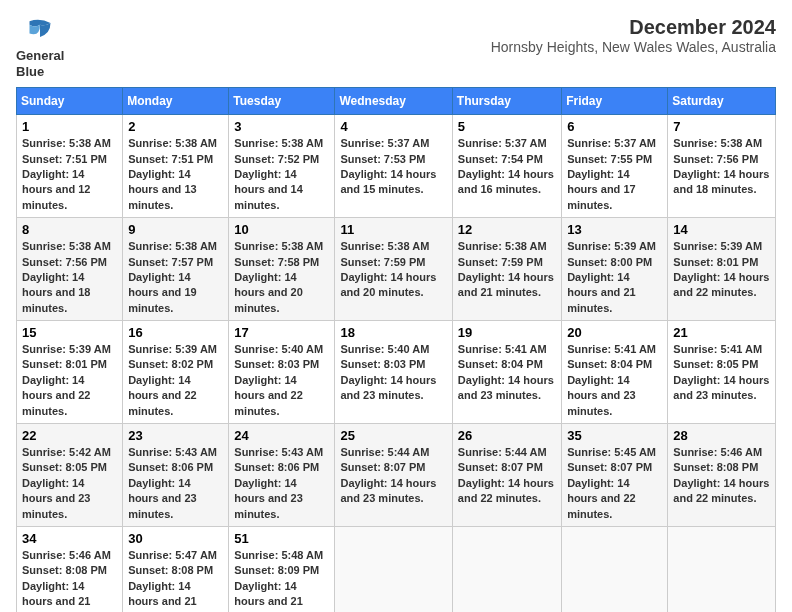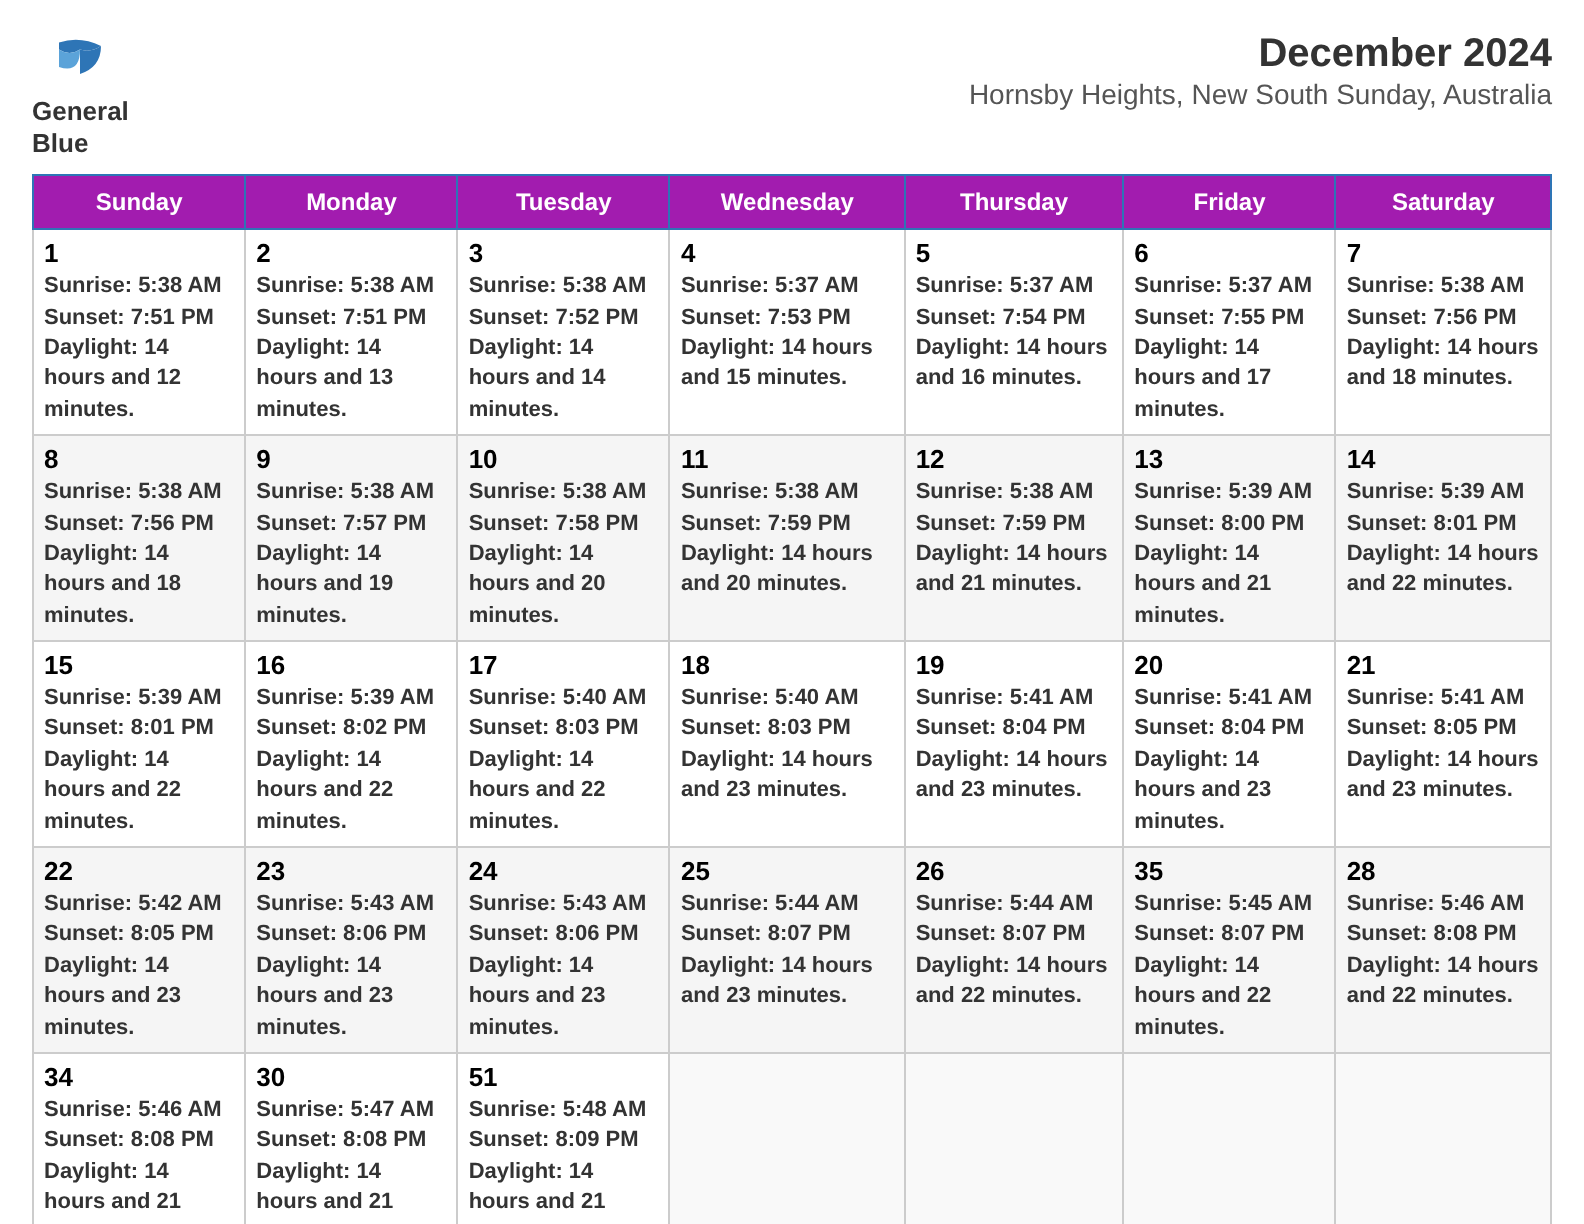--- a/index.html
+++ b/index.html
@@ -43,24 +43,24 @@
     .location-subtitle {
       font-size: 14px;
       color: #555;
     }
     .calendar-table {
       width: 100%;
       border-collapse: collapse;
       font-size: 10px;
     }
     .calendar-table th {
-      background-color: #a21caf;
+      background-color: #3b82f6;
       color: #fff;
       padding: 6px 4px;
-      text-align: center;
+      text-align: left;
       font-size: 12px;
       font-weight: bold;
       border: 1px solid #2E75B6;
     }
     .calendar-table td {
       border: 1px solid #ccc;
       padding: 4px 5px;
       vertical-align: top;
       min-height: 70px;
       background: #fff;
@@ -95,21 +95,21 @@
       <path d="M16 10 Q22 12 28 8 Q28 20 16 24 Z" fill="#2E75B6"></path>
       <path d="M4 10 Q10 14 16 10 Q16 24 4 20 Z" fill="#5BA3D9"></path>
     </svg>
     <div class="logo-text">
       <div>General</div>
       <div>Blue</div>
     </div>
   </div>
   <div class="title-area">
     <div class="month-title">December 2024</div>
-    <div class="location-subtitle">Hornsby Heights, New South Sunday, Australia</div>
+    <div class="location-subtitle">Hornsby Heights, New Wales Wales, Australia</div>
   </div>
 </div>
 
 <table class="calendar-table">
   <thead>
     <tr>
       <th>Sunday</th>
       <th>Monday</th>
       <th>Tuesday</th>
       <th>Wednesday</th>

